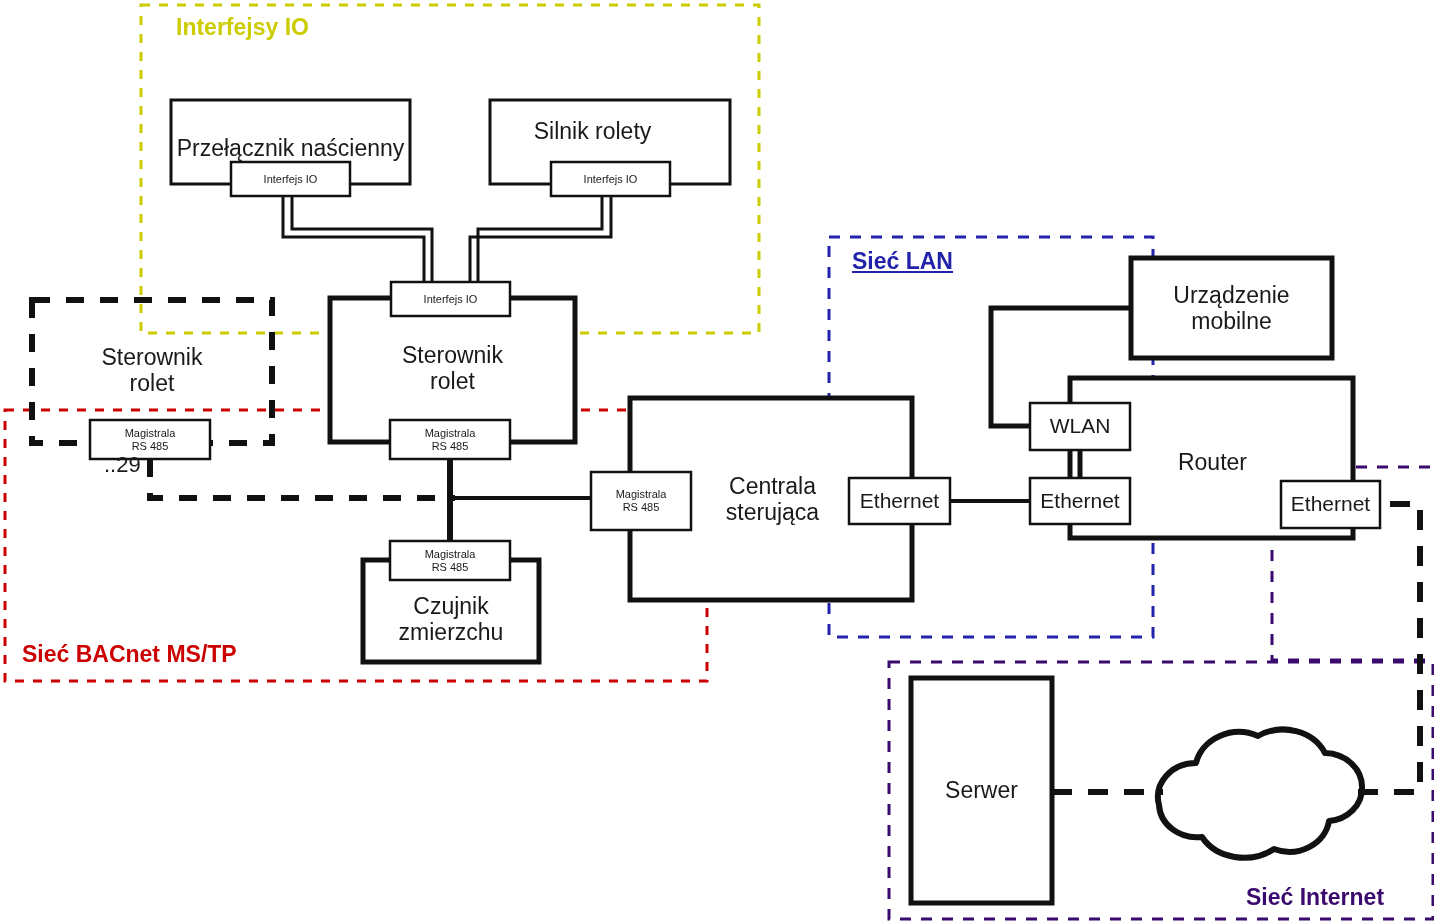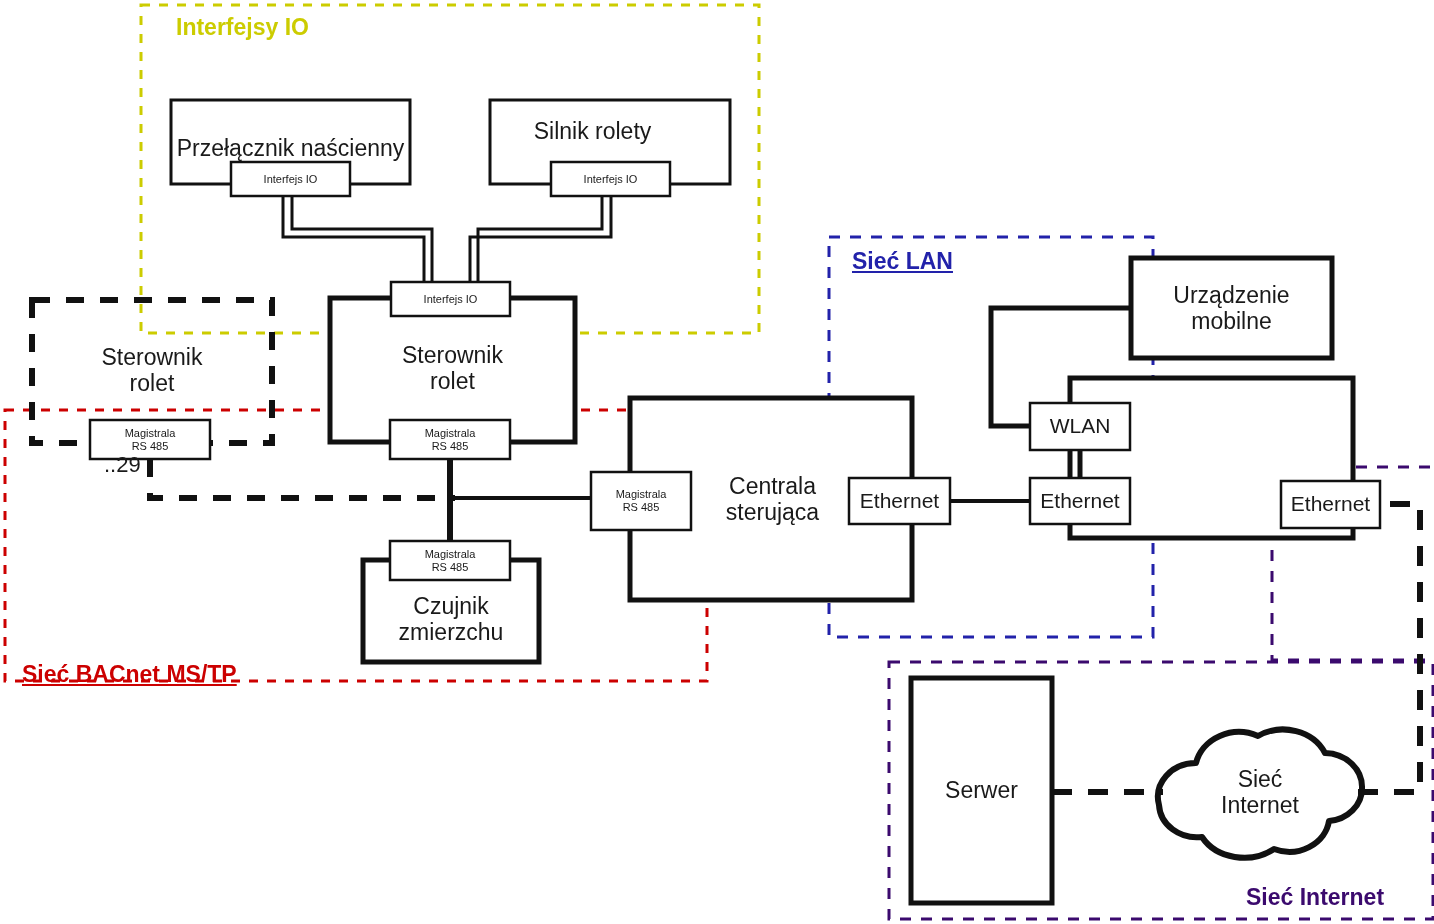--- a/index.html
+++ b/index.html
@@ -84,21 +84,21 @@
              a40 36 0 0 1 -55 28
              a48 40 0 0 1 -72 -12
              a38 34 0 0 1 -43 -32
              a38 34 0 0 1 37 -42 Z" fill="#fff" stroke="#111" stroke-width="6" stroke-linejoin="round"></path>
 
     <path d="M1052 792 L1163 792" fill="none" stroke="#111" stroke-width="6" stroke-dasharray="20 16"></path>
     <path d="M1358 792 L1420 792 L1420 504 L1380 504" fill="none" stroke="#111" stroke-width="6" stroke-dasharray="20 16"></path>
   </svg>
 
   <div class="zone-label" style="left:176px;top:14px;color:#cccc00;font-size:23px;">Interfejsy IO</div>
-  <div class="zone-label" style="left:22px;top:661px;color:#cc0000;font-size:23px;text-decoration:underline;">Sieć BACnet MS/TP</div>
+  <div class="zone-label" style="left:22px;top:641px;color:#cc0000;font-size:23px;">Sieć BACnet MS/TP</div>
   <div class="zone-label" style="left:852px;top:248px;color:#2222aa;font-size:23px;text-decoration:underline;">Sieć LAN</div>
   <div class="zone-label" style="left:1246px;top:884px;color:#3b0a6e;font-size:23px;">Sieć Internet</div>
 
   <div class="node-label big" style="left:171px;top:100px;width:239px;height:49px;margin-top:24px;">Przełącznik naścienny</div>
   <div class="node-label big" style="left:490px;top:100px;width:205px;height:62px;">Silnik rolety</div>
   <div class="node-label small" style="left:231px;top:162px;width:119px;height:34px;">Interfejs IO</div>
   <div class="node-label small" style="left:551px;top:162px;width:119px;height:34px;">Interfejs IO</div>
   <div class="node-label small" style="left:391px;top:282px;width:119px;height:34px;">Interfejs IO</div>
   <div class="node-label big" style="left:330px;top:318px;width:245px;height:100px;">Sterownik
 rolet</div>
@@ -112,22 +112,21 @@
 RS 485</div>
   <div class="node-label big" style="left:363px;top:580px;width:176px;height:78px;">Czujnik
 zmierzchu</div>
   <div class="node-label small" style="left:591px;top:472px;width:100px;height:58px;">Magistrala
 RS 485</div>
   <div class="node-label big" style="left:700px;top:398px;width:145px;height:202px;">Centrala
 sterująca</div>
   <div class="node-label mid" style="left:849px;top:478px;width:101px;height:46px;">Ethernet</div>
   <div class="node-label mid" style="left:1030px;top:478px;width:100px;height:46px;">Ethernet</div>
   <div class="node-label mid" style="left:1030px;top:403px;width:100px;height:47px;">WLAN</div>
+  <div class="node-label big" style="left:1140px;top:442px;width:145px;height:40px;">Router</div>
   <div class="node-label mid" style="left:1281px;top:481px;width:99px;height:47px;">Ethernet</div>
   <div class="node-label big" style="left:1131px;top:258px;width:201px;height:100px;">Urządzenie
 mobilne</div>
   <div class="node-label big" style="left:911px;top:678px;width:141px;height:225px;">Serwer</div>
-  <div class="node-label big" style="left:1185px;top:752px;width:150px;height:80px;">Sieć
-Internet</div>
 
   <div style="position:absolute;left:104px;top:452px;font-size:22px;color:#1a1a1a;">..29</div>
 
 </div>
 
 </body></html>

